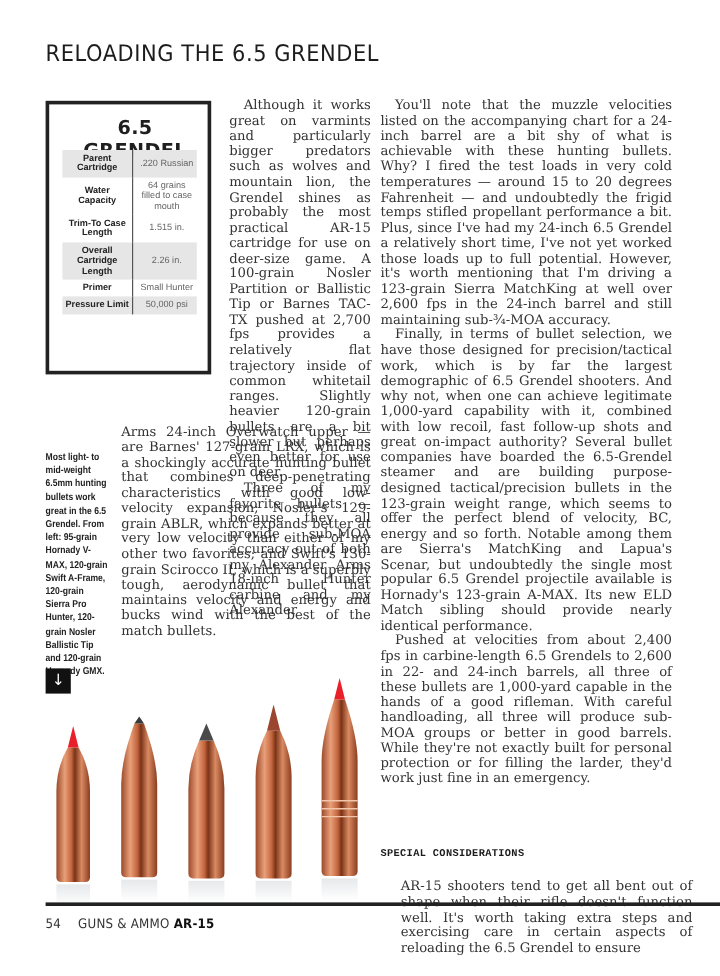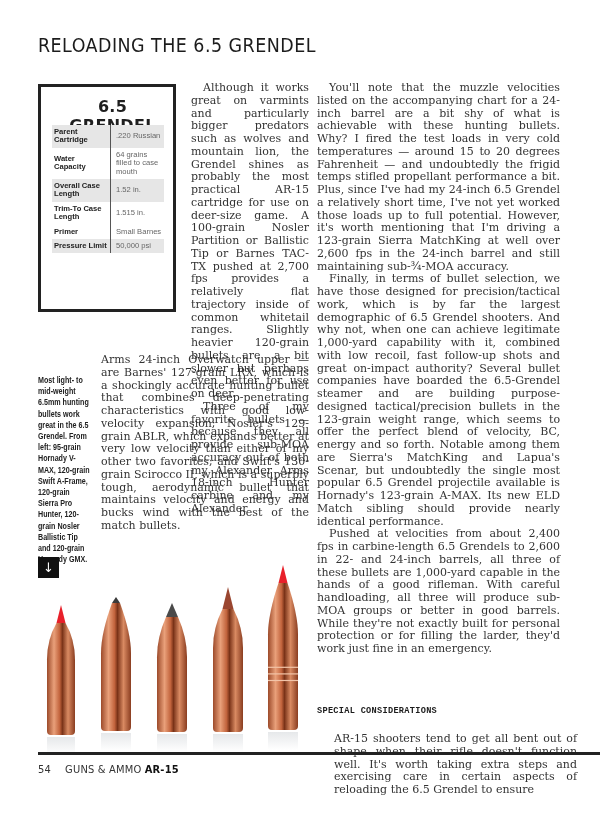--- a/index.html
+++ b/index.html
@@ -2,21 +2,21 @@
 <html><head>
 <meta charset="utf-8">
 <style>
   html, body { margin: 0; padding: 0; background: #ffffff; }
   body { width: 600px; height: 813px; position: relative; overflow: hidden; font-family: "DejaVu Serif", serif; color: #2a2a2a; }
   .page-title { position: absolute; left: 38px; top: 34px; font-family: "DejaVu Sans", sans-serif; font-weight: 500; font-size: 19px; letter-spacing: 0.5px; color: #1c1c1c; margin: 0; transform: scaleX(0.92); transform-origin: left; }
 
   .spec-box { position: absolute; left: 38px; top: 84px; width: 138px; height: 228px; border: 3px solid #222; box-sizing: border-box; background: #fff; }
   .spec-title { position: absolute; left: 11px; top: 10px; font-family: "DejaVu Sans", sans-serif; font-weight: bold; font-size: 16px; color: #1f1f1f; letter-spacing: 0.3px; margin:0;text-align:center; }
   .spec-table { position: absolute; left: 11px; top: 38px; width: 112px; border-collapse: collapse; font-family: "Liberation Sans", sans-serif; }
-  .spec-table td { font-size: 7.6px; line-height: 8.4px; padding: 3px 2px 3px 2px; vertical-align: middle; }
+  .spec-table td { font-size: 7.6px; line-height: 8.4px; padding: 3px 2px 3px 2px; vertical-align: middle; text-align: center; }
   .spec-table td.k { font-weight: bold; color: #222; width: 54px; border-right: 1px solid #555; }
   .spec-table td.v { color: #666; padding-left: 5px; }
   .spec-table tr.shade td { background: #e6e6e6; }
 
   .col { position: absolute; font-size: 11px; line-height: 12.75px; text-align: justify; color: #333; }
   .col p { margin: 0; text-indent: 1.1em; }
   .col p.noindent { text-indent: 0; }
   .col2a { left: 191px; top: 82px; width: 118px; }
   .col2b { left: 101px; top: 354px; width: 208px; }
   .col3 { left: 317px; top: 82px; width: 243px; }
@@ -44,31 +44,31 @@
   <table class="spec-table">
     <tbody>
       <tr class="shade">
           <td class="k">Parent Cartridge</td>
           <td class="v">.220 Russian</td>
         </tr>
       <tr>
           <td class="k">Water Capacity</td>
           <td class="v">64 grains filled to case mouth</td>
         </tr>
-      <tr class="shade">
-          <td class="k">Overall Case Length</td>
-          <td class="v">1.52 in.</td>
-        </tr>
       <tr>
           <td class="k">Trim-To Case Length</td>
           <td class="v">1.515 in.</td>
         </tr>
+      <tr class="shade">
+          <td class="k">Overall Cartridge Length</td>
+          <td class="v">2.26 in.</td>
+        </tr>
       <tr>
           <td class="k">Primer</td>
-          <td class="v">Small Barnes</td>
+          <td class="v">Small Hunter</td>
         </tr>
       <tr class="shade">
           <td class="k">Pressure Limit</td>
           <td class="v">50,000 psi</td>
         </tr>
     </tbody>
   </table>
 </div>
 
 <div class="col col2a">

